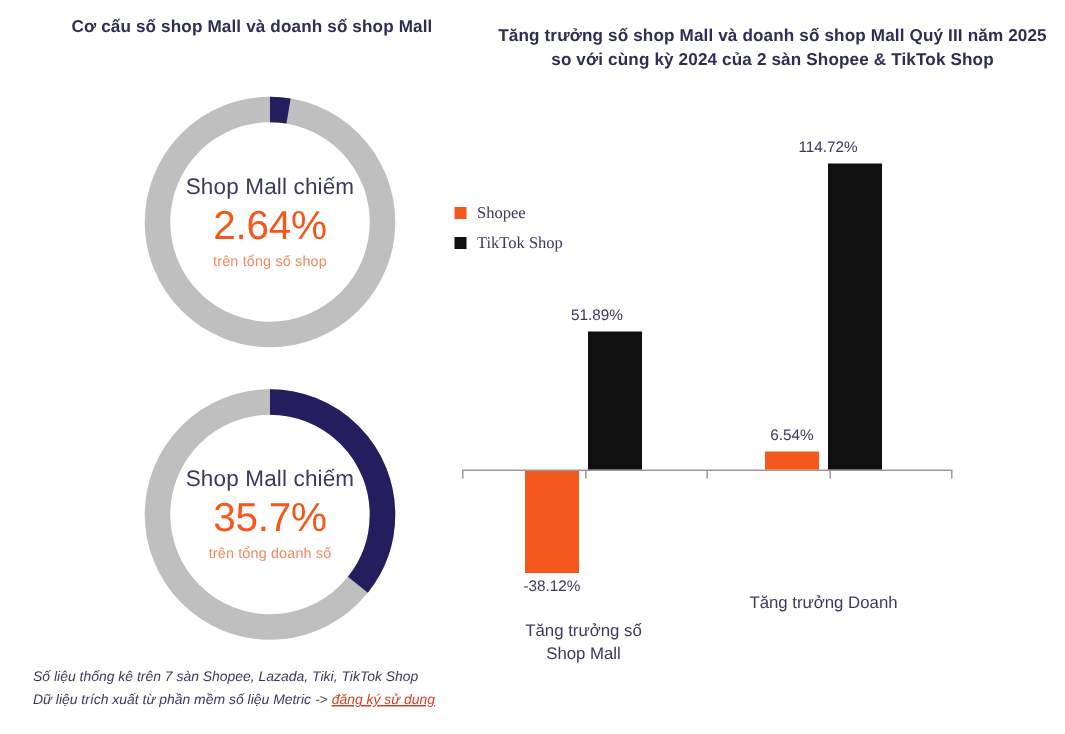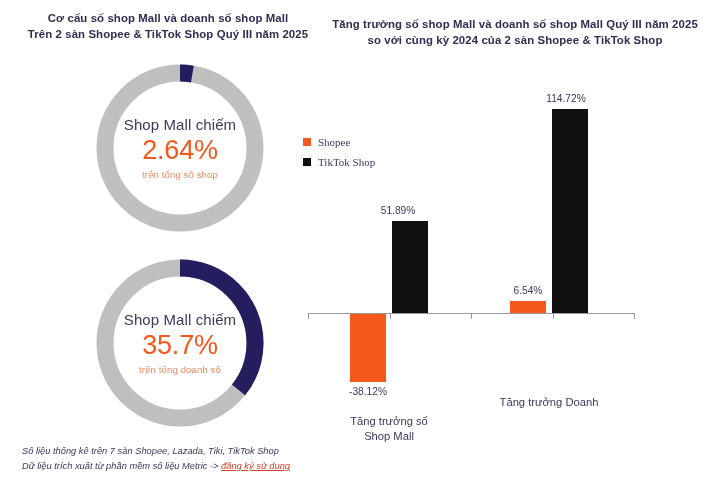--- a/index.html
+++ b/index.html
@@ -166,21 +166,20 @@
     font-style: italic;
   }
 </style>
 </head>
 <body>
 
 <div class="canvas">
 
   <div class="title title-left">
     <span class="line">Cơ cấu số shop Mall và doanh số shop Mall</span>
-    <span class="line">Trên 2 sàn Shopee &amp; TikTok Shop Quý III năm 2025</span>
   </div>
 
   <div class="title title-right">
     <span class="line">Tăng trưởng số shop Mall và doanh số shop Mall Quý III năm 2025</span>
     <span class="line">so với cùng kỳ 2024 của 2 sàn Shopee &amp; TikTok Shop</span>
   </div>
 
   <div class="donut-wrap donut-1">
     <svg width="180" height="180" viewBox="0 0 180 180">
       <circle cx="90" cy="90" r="75" fill="none" stroke="#bfbfbf" stroke-width="17"></circle>
@@ -227,21 +226,21 @@
     <div class="bar" id="bar-g0-s0" style="left: 50px; width: 36px; background: rgb(244, 88, 28); top: 244px; height: 67.7011px;"></div>
     <div class="bar-label" id="lbl-g0-s0" style="left: 28px; width: 80px; top: 315.701px;">-38.12%</div>
 
     <div class="bar" id="bar-g0-s1" style="left: 92px; width: 36px; background: rgb(16, 15, 15); top: 150.843px; height: 92.1566px;"></div>
     <div class="bar-label" id="lbl-g0-s1" style="left: 58px; width: 80px; top: 134.843px;">51.89%</div>
 
     <div class="bar" id="bar-g1-s0" style="left: 210px; width: 36px; background: rgb(244, 88, 28); top: 231.385px; height: 11.615px;"></div>
     <div class="bar-label" id="lbl-g1-s0" style="left: 188px; width: 80px; top: 215.385px;">6.54%</div>
 
     <div class="bar" id="bar-g1-s1" style="left: 252px; width: 36px; background: rgb(16, 15, 15); top: 39.2573px; height: 203.743px;"></div>
-    <div class="bar-label" id="lbl-g1-s1" style="left: 226px; width: 80px; top: 23.2573px;">114.72%</div>
+    <div class="bar-label" id="lbl-g1-s1" style="left: 212px; width: 80px; top: 23.2573px;">114.72%</div>
 
     <div class="cat-label" style="left:29px; top:344px; width:120px;">
       <span class="line" style="display:block;">Tăng trưởng số</span>
       <span class="line" style="display:block;">Shop Mall</span>
     </div>
     <div class="cat-label" style="left:189px; top:325px; width:120px;">
       <span class="line" style="display:block;">Tăng trưởng Doanh</span>
     </div>
   </div>
 

